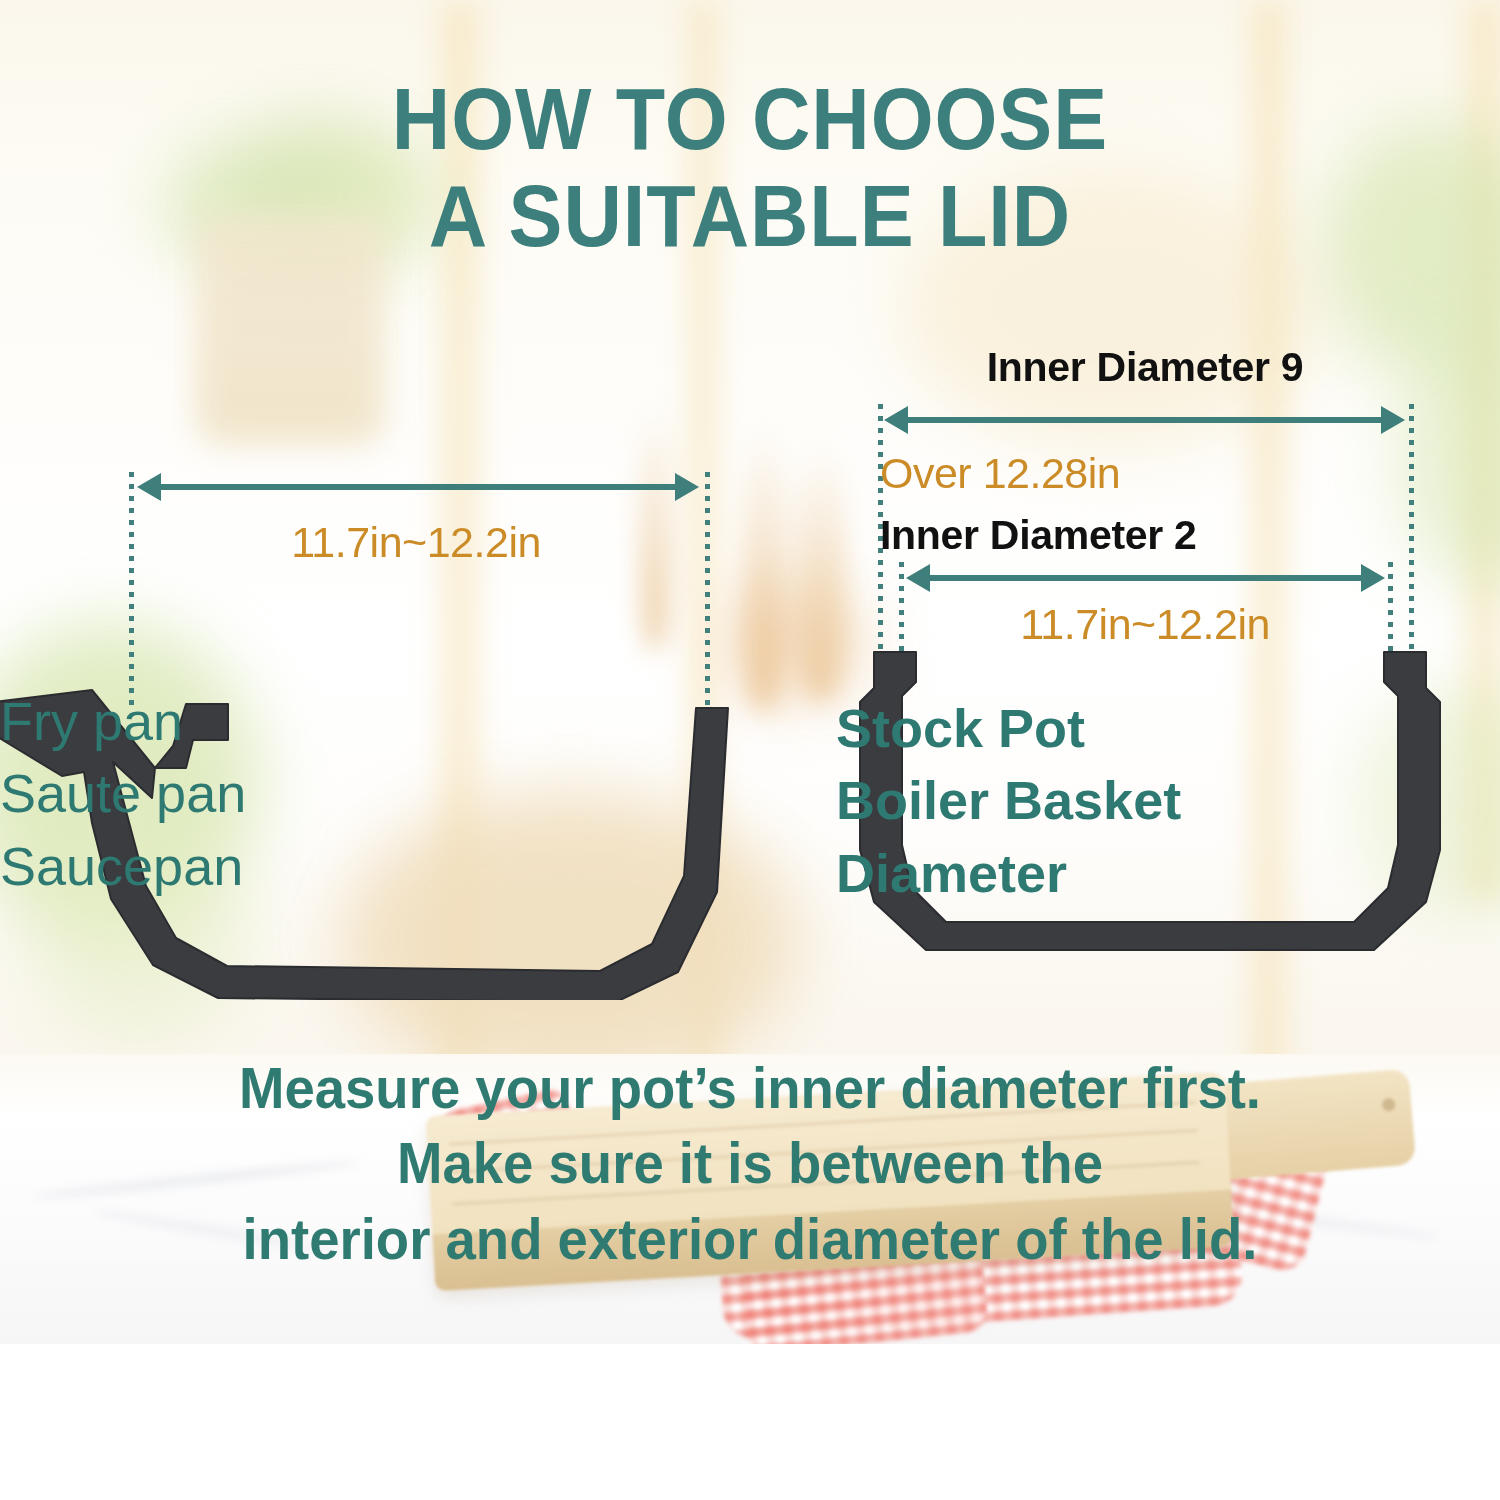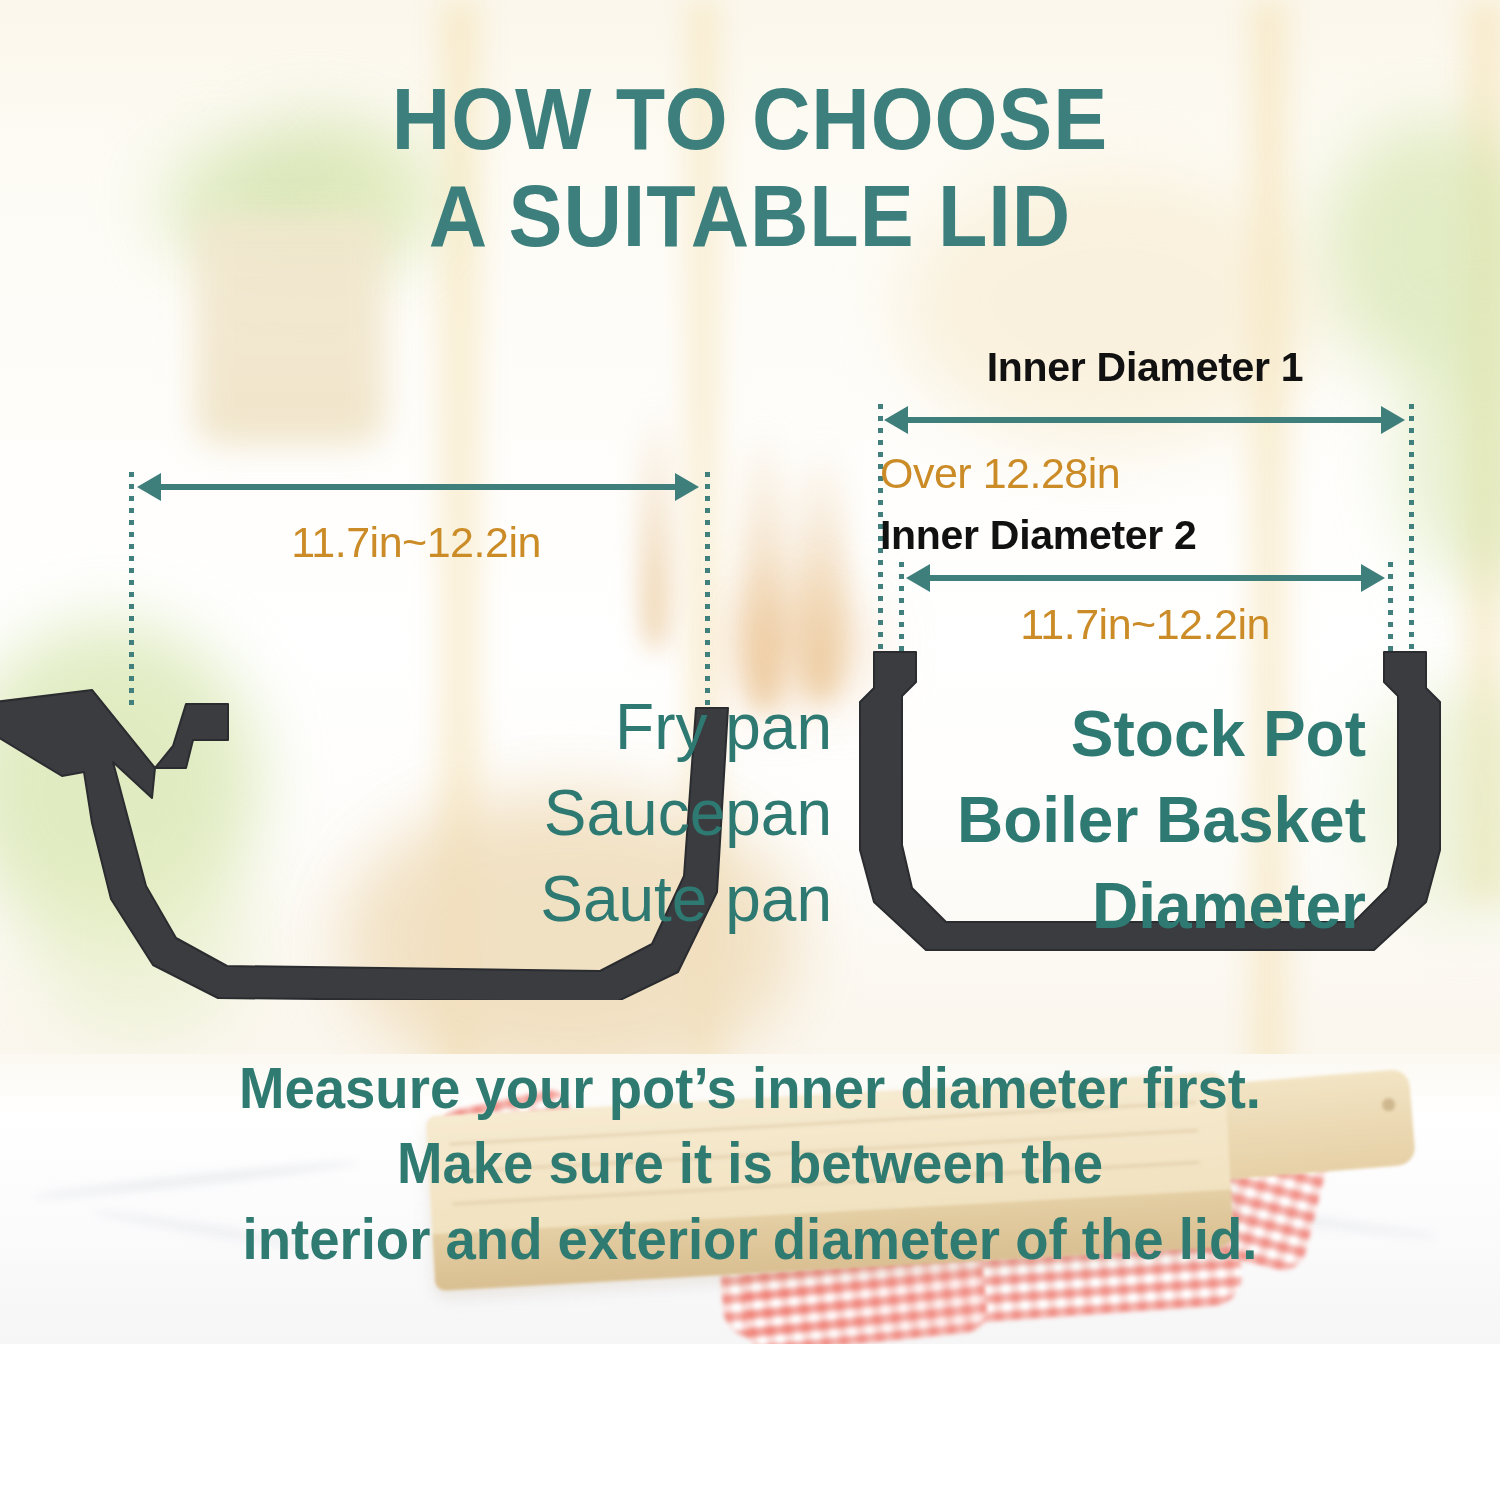--- a/index.html
+++ b/index.html
@@ -198,23 +198,23 @@
     position: absolute;
     width: 5px;
     background-image: linear-gradient(to bottom, #41807c 0 5px, rgba(0,0,0,0) 5px 12px);
     background-size: 5px 12px;
     background-repeat: repeat-y;
   }
 
   
   .vessel-text {
     position: absolute;
-    text-align: right;
+    text-align: left;
     color: #2e7a72;
-    font-size: 64px;
+    font-size: 54px;
     line-height: 1.34;
     white-space: nowrap;
   }
 
   
   .caption {
     position: absolute;
     left: 0; right: 0;
     top: 1050px;
     text-align: center;
@@ -324,31 +324,31 @@
                L 112 143
                L 104 92
                L 82 96
                L 16 56
                Z" fill="#3a3c40" stroke="#2a2c30" stroke-width="2" stroke-linejoin="round"></path>
       <path d="M 175 88 L 193 66 L 206 24 L 248 24 L 248 60 L 213 60 L 206 88 Z" fill="#3a3c40" stroke="#2a2c30" stroke-width="2" stroke-linejoin="round"></path>
     </svg>
 
     <div class="vessel-text" style="left:0; width:832px; top:685px;">
       <div>Fry pan</div>
+      <div>Saute pan</div>
       <div>Saucepan</div>
-      <div>Saute pan</div>
     </div>
 
     <div class="guide" style="left:878px; top:404px; height:258px;"></div>
     <div class="guide" style="left:1409px; top:404px; height:258px;"></div>
 
     <div class="guide" style="left:899px; top:562px; height:104px;"></div>
     <div class="guide" style="left:1388px; top:562px; height:104px;"></div>
 
-    <div class="dim-label" style="left:880px; width:530px; text-align:center; top:344px;">Inner Diameter 1</div>
+    <div class="dim-label" style="left:880px; width:530px; text-align:center; top:344px;">Inner Diameter 9</div>
 
     <div class="arrow" style="left:906px; top:417px; width:477px;"></div>
 
     <div class="dim-value" style="left:880px; width:530px; text-align:left; top:449px;">Over 12.28in</div>
 
     <div class="dim-label" style="left:880px; width:530px; top:512px;">Inner Diameter 2</div>
 
     <div class="arrow" style="left:928px; top:575px; width:435px;"></div>
 
     <div class="dim-value" style="left:880px; width:530px; text-align:center; top:600px;">11.7in~12.2in</div>

